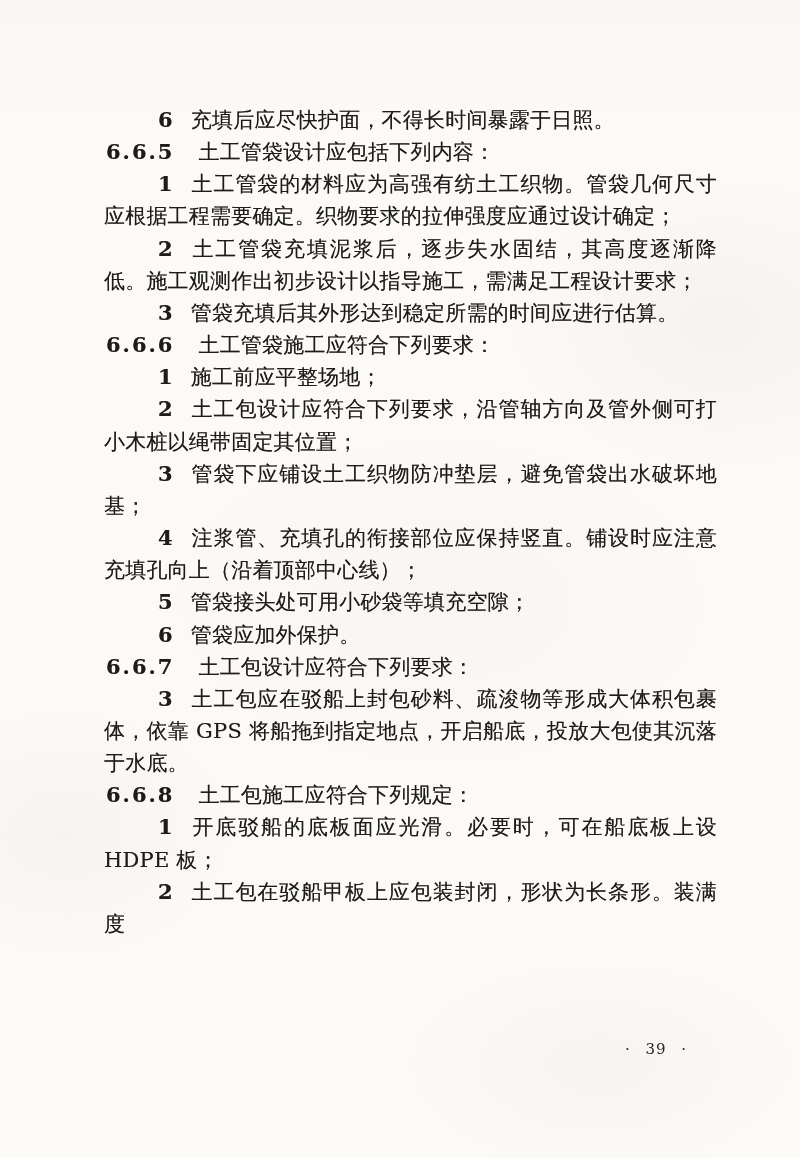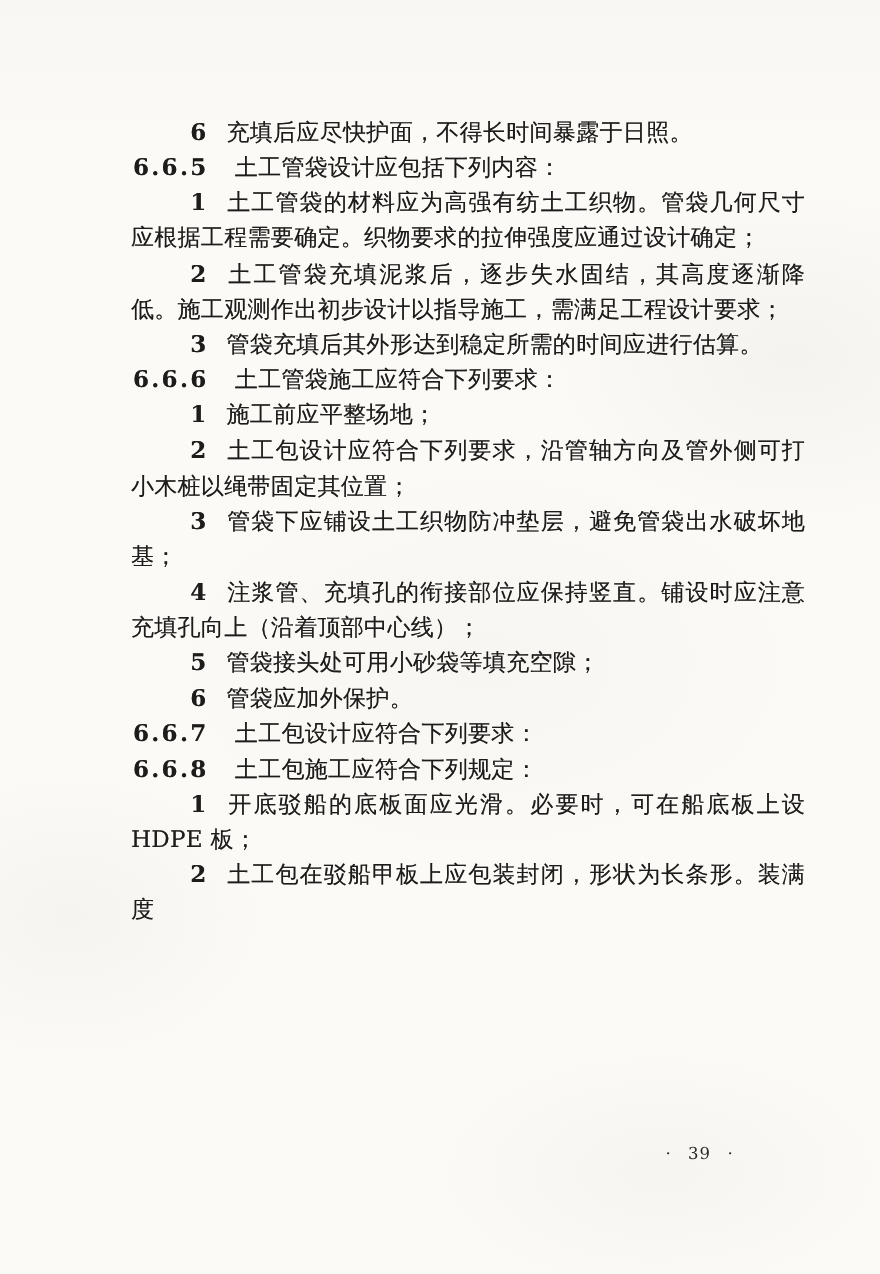--- a/index.html
+++ b/index.html
@@ -26,21 +26,21 @@
     pointer-events: none;
     background:
       radial-gradient(ellipse 320px 220px at 90% 28%, rgba(115,110,100,0.05), transparent 70%),
       radial-gradient(ellipse 260px 190px at 8% 72%, rgba(115,110,100,0.045), transparent 70%),
       radial-gradient(ellipse 420px 260px at 55% 52%, rgba(125,120,110,0.03), transparent 72%),
       radial-gradient(ellipse 300px 160px at 75% 92%, rgba(115,110,100,0.04), transparent 70%),
       linear-gradient(180deg, rgba(0,0,0,0.012), rgba(0,0,0,0) 12%);
   }
   .content {
     position: absolute;
-    left: 119px;
+    left: 104px;
     top: 104px;
     width: 613px;
     font-size: 21px;
     line-height: 32.15px;
     text-align: justify;
     text-justify: inter-character;
     letter-spacing: 0.2px;
     text-shadow: 0 0 0.5px rgba(30, 28, 25, 0.55);
   }
   .content p {
@@ -50,21 +50,21 @@
   p.item { text-indent: 54px; }
   p.sec  { text-indent: 2px; }
   .num {
     font-weight: bold;
   }
   p.item .num { margin-right: 18px; }
   p.sec  .num { letter-spacing: 2px; margin-right: 24px; }
   p.justify-last { text-align-last: justify; }
   .footer {
     position: absolute;
-    left: 604px;
+    left: 624px;
     top: 1040px;
     width: 64px;
     text-align: center;
     font-size: 15px;
     letter-spacing: 1px;
     word-spacing: 9px;
     color: #2a2825;
   }
 </style>
 </head>
@@ -94,20 +94,21 @@
     <p class="item"><span class="num">4</span><span>注浆管、充填孔的衔接部位应保持竖直。铺设时应注意充填孔向上（沿着顶部中心线）；</span></p>
 
     <p class="item"><span class="num">5</span><span>管袋接头处可用小砂袋等填充空隙；</span></p>
 
     <p class="item"><span class="num">6</span><span>管袋应加外保护。</span></p>
 
     <p class="sec"><span class="num">6.6.7</span><span>土工包设计应符合下列要求：</span></p>
 
 
 
+    <p class="item"><span class="num">3</span><span>土工包应在驳船上封包砂料、疏浚物等形成大体积包裹体，依靠 GPS 将船拖到指定地点，开启船底，投放大包使其沉落于水底。</span></p>
 
     <p class="sec"><span class="num">6.6.8</span><span>土工包施工应符合下列规定：</span></p>
 
     <p class="item"><span class="num">1</span><span>开底驳船的底板面应光滑。必要时，可在船底板上设 HDPE 板；</span></p>
 
     <p class="item justify-last"><span class="num">2</span><span>土工包在驳船甲板上应包装封闭，形状为长条形。装满度</span></p>
 
   </div>
 
   <div class="footer">· 39 ·</div>

